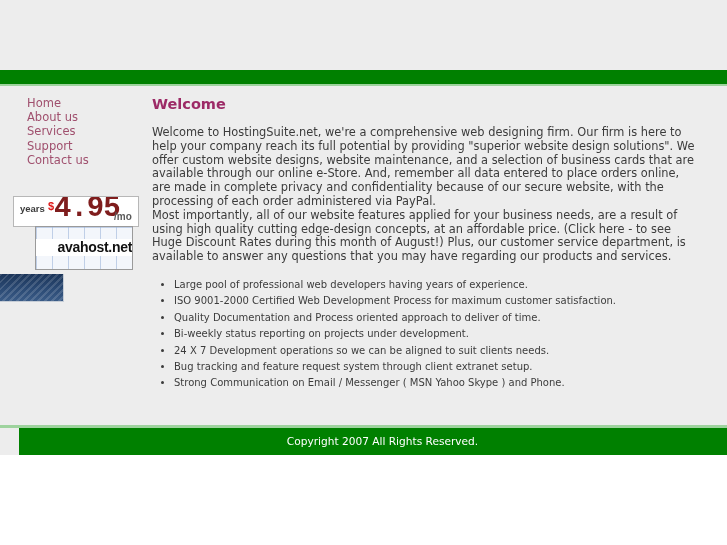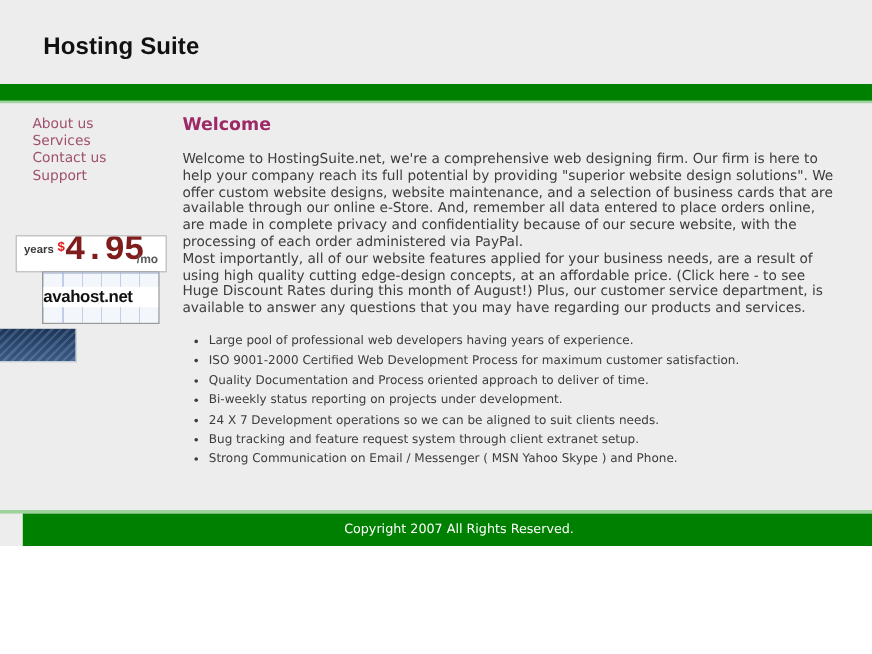--- a/index.html
+++ b/index.html
@@ -156,21 +156,21 @@
       repeating-linear-gradient(to right, rgba(150,175,215,.55) 0 1px, rgba(0,0,0,0) 1px 16px),
       repeating-linear-gradient(to bottom, rgba(150,175,215,.55) 0 1px, rgba(0,0,0,0) 1px 14px),
       #f3f6fb;
     overflow: hidden;
   }
   .ad-host-label {
     position: absolute;
     left: 0;
     right: 0;
     top: 12px;
-    text-align: left;
+    text-align: right;
     font-size: 14px;
     font-weight: bold;
     color: #111111;
     background: #ffffff;
     line-height: 17px;
     letter-spacing: -0.3px;
     font-family: "Liberation Sans", sans-serif;
   }
   .ad-blue {
     position: absolute;
@@ -256,39 +256,39 @@
     color: #ffffff;
     font-family: "DejaVu Sans", sans-serif;
   }
 </style>
 </head>
 <body>
 
 <div class="page">
   <div class="shell">
 
-    <div class="header">
-      <h1 class="site-title">Hosting Suite</h1>
-    </div>
     <div class="green-bar"></div>
     <div class="green-bar-underline"></div>
 
     <div class="sidebar">
       <ul class="nav">
         <li>
+            <a href="#">Home</a>
+          </li>
+        <li>
             <a href="#">About us</a>
           </li>
         <li>
             <a href="#">Services</a>
           </li>
         <li>
+            <a href="#">Support</a>
+          </li>
+        <li>
             <a href="#">Contact us</a>
-          </li>
-        <li>
-            <a href="#">Support</a>
           </li>
       </ul>
     </div>
 
     <div class="ad-wrap">
       <div class="ad-price">
         <div class="ad-price-inner">
           <span class="ad-from">years</span>
           <span class="ad-dollar">$</span>
           <span class="ad-amount">4.95</span>

